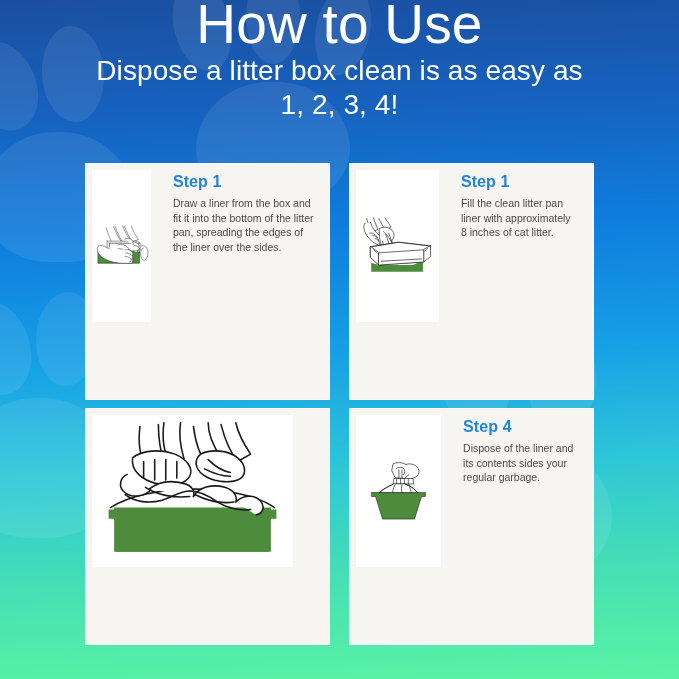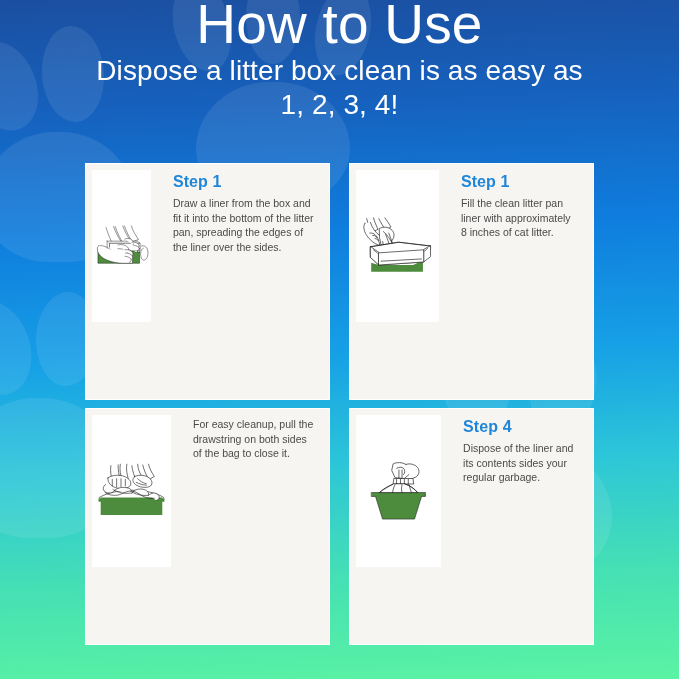--- a/index.html
+++ b/index.html
@@ -195,21 +195,20 @@
           <path d="M62 72 C72 64 86 62 100 66 C108 68 112 74 110 80" fill="#fff"></path>
           <path d="M110 80 C116 70 130 66 144 70 C154 73 158 80 156 86" fill="#fff"></path>
           <path d="M156 86 C164 78 176 78 182 84 C188 90 186 98 178 100" fill="#fff"></path>
           <path d="M36 78 C46 86 62 88 76 84 C88 80 96 74 106 74" fill="none"></path>
           <path d="M106 74 C118 74 128 80 136 86 C146 92 160 96 172 94" fill="none"></path>
           <path d="M58 70 C70 78 88 82 106 80" fill="none"></path>
           <path d="M112 78 C124 84 140 88 154 86" fill="none"></path>
         </svg>
       </div>
       <div class="card-body">
-        <p class="step-text">For easy cleanup, pull the drawstring on both sides of the bag to close it.</p>
       </div>
     </div>
 
     <div class="card">
       <div class="art">
         <svg width="218" height="148" viewBox="0 0 218 148" fill="none" stroke="#1a1a1a" stroke-width="1.7" stroke-linecap="round" stroke-linejoin="round">
           <path d="M40 78 L178 78 L178 88 L168 88 L150 146 L68 146 L50 88 L40 88 Z" fill="#4c8c3c" stroke="none"></path>
           <path d="M40 78 L178 78 L178 88 L168 88 L150 146 L68 146 L50 88 L40 88 Z" fill="none" stroke="#1a1a1a" stroke-width="1.4"></path>
           <path d="M96 4 C104 0 118 0 128 6 C138 12 142 20 140 28 L124 42 L100 40 L92 22 Z" fill="#fff"></path>
           <path d="M128 6 C138 2 152 6 158 14 C164 22 162 32 154 38 L140 44" fill="#fff"></path>

